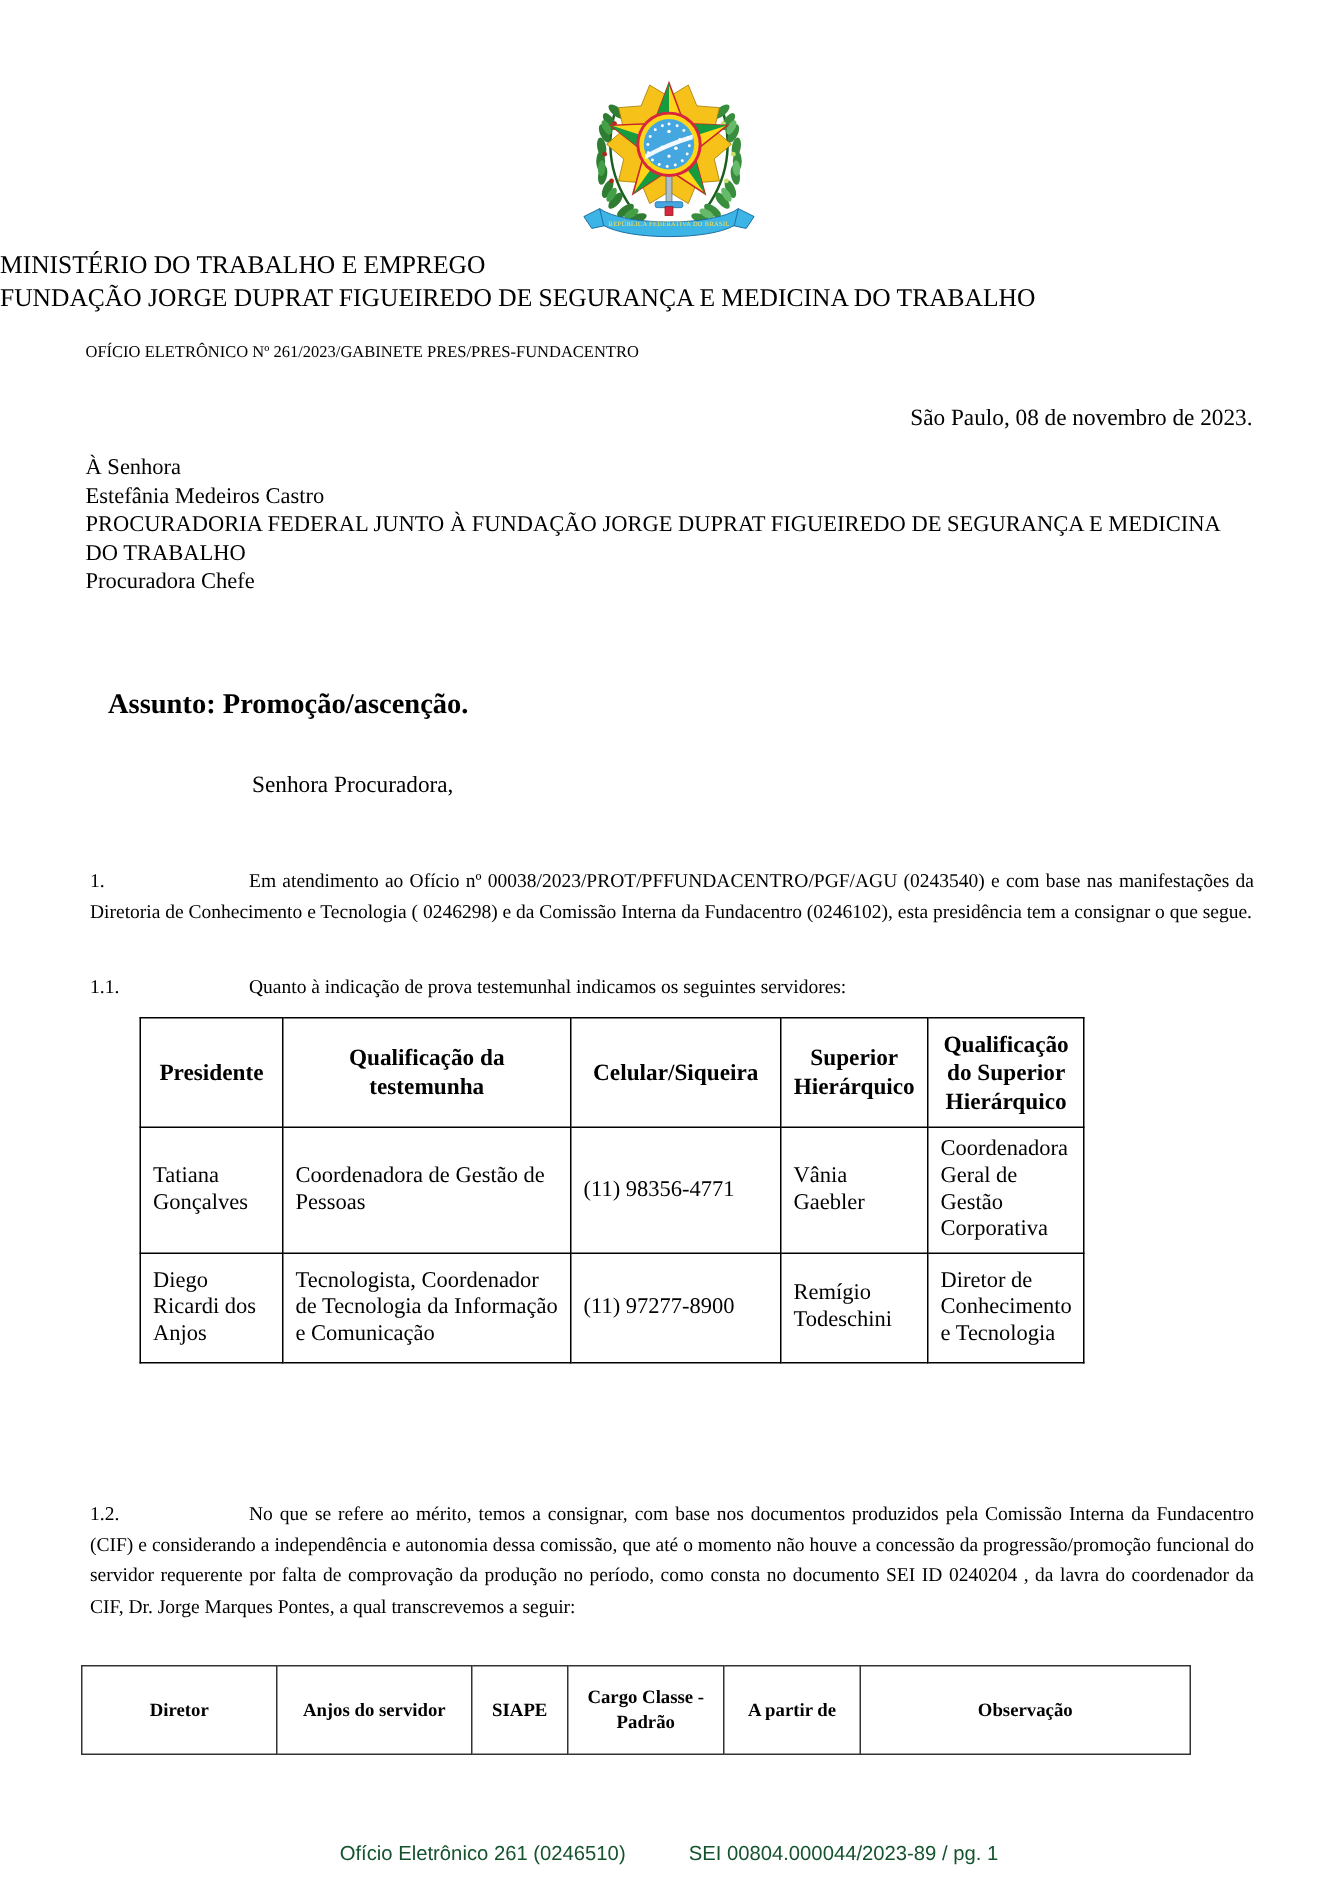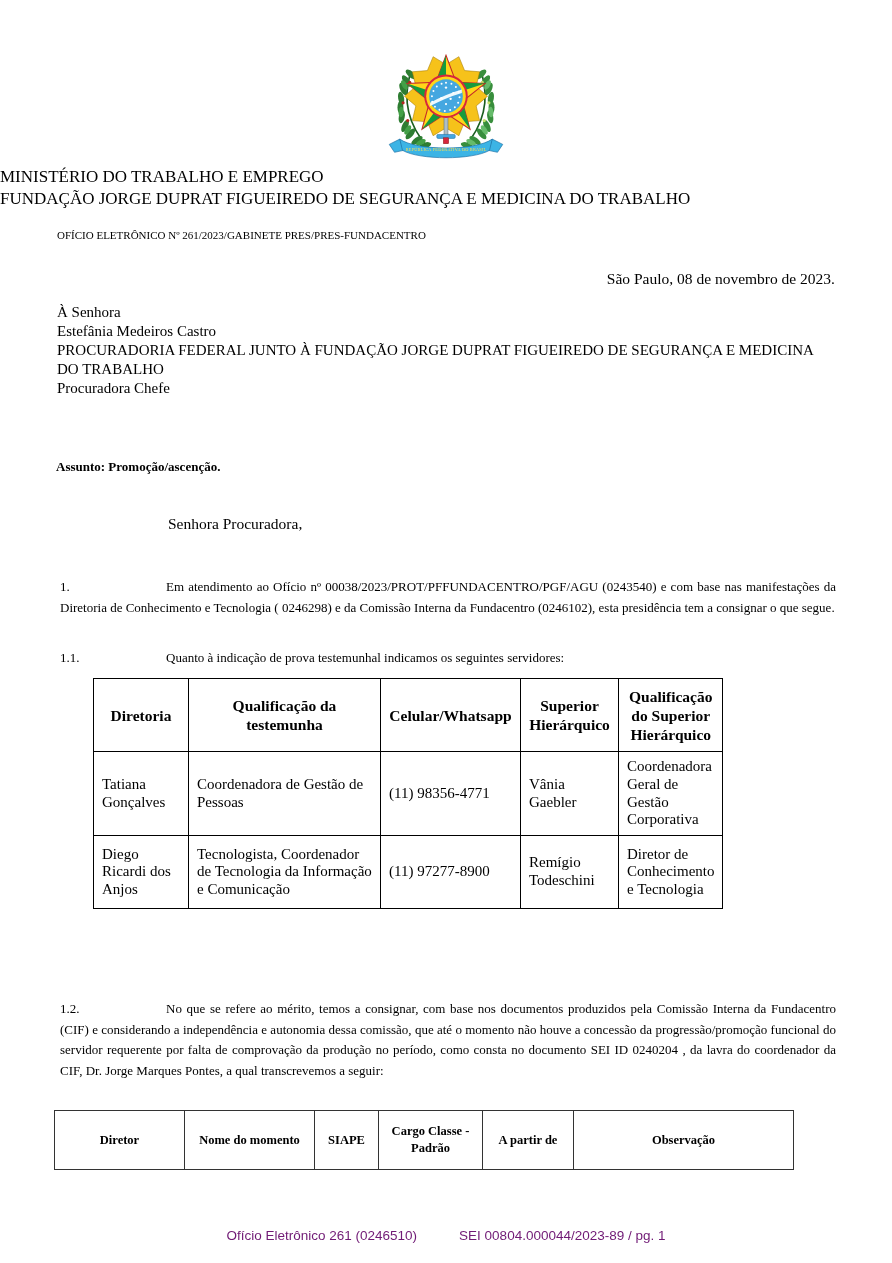--- a/index.html
+++ b/index.html
@@ -6,21 +6,21 @@
   .page {
     position:relative; width:892px; height:1263px; background:#ffffff;
     font-family:"Liberation Serif", serif; color:#000; overflow:hidden;
   }
   .emblem { position:absolute; left:380px; top:40px; width:132px; height:119px; }
   .org-header { position:absolute; top:166px; left:0; width:708px; text-align:left;
     font-size:17px; line-height:22px; }
   .doc-number { position:absolute; top:229px; left:57px; font-size:11px; }
   .dateline { position:absolute; top:270px; right:57px; font-size:15.5px; }
   .recipient { position:absolute; top:303px; left:57px; width:780px; font-size:15px; line-height:19px; }
-  .subject { position:absolute; top:459px; left:56px; font-size:13px; font-weight:bold; }
+  .subject { position:absolute; top:459px; left:72px; font-size:19px; font-weight:bold; }
   .greeting { position:absolute; top:515px; left:60px; font-size:15.5px; text-indent:108px; width:700px; }
   .para { position:absolute; left:60px; width:776px; text-align:justify;
     font-size:13px; line-height:20.6px; }
   .para-1 { top:577px; }
   .para-11 { top:648px; }
   .para-12 { top:999px; }
   .pnum { display:inline-block; width:106px; }
 
   .tbl1 { position:absolute; top:678px; left:93px; border-collapse:collapse; table-layout:fixed; }
   .tbl1 th, .tbl1 td { border:1px solid #000; vertical-align:middle; }
@@ -33,21 +33,21 @@
   .c-sup { width:98px; } .c-qsup { width:97px; }
 
   .tbl2 { position:absolute; top:1110px; left:54px; border-collapse:collapse; table-layout:fixed; }
   .tbl2 th { border:1px solid #333; font-size:12.5px; font-weight:bold; text-align:center;
     vertical-align:middle; height:54px; line-height:17px; padding:2px 4px; }
   .c2-proc { width:130px; } .c2-nome { width:130px; } .c2-siape { width:64px; }
   .c2-cargo { width:104px; } .c2-apartir { width:91px; } .c2-obs { width:220px; }
 
   .footer { position:absolute; top:1228px; left:0; width:892px; display:flex;
     justify-content:center; gap:42px; font-family:"Liberation Sans", sans-serif;
-    font-size:13.5px; color:#701a75; }
+    font-size:13.5px; color:#14532d; }
 </style>
 </head>
 <body>
 
 <div class="page">
 
   <div class="emblem">
     <svg viewBox="0 0 200 180" width="132" height="119">
 
       <path d="M72,162 Q28,112 46,50" fill="none" stroke="#1b5e20" stroke-width="2.5"></path>
@@ -181,23 +181,23 @@
   <table class="tbl1">
     <colgroup>
       <col class="c-test">
         <col class="c-qual">
         <col class="c-cel">
         <col class="c-sup">
         <col class="c-qsup">
     </colgroup>
     <tbody>
         <tr>
-      <th>Diretoria</th>
+      <th>Presidente</th>
       <th>Qualificação da testemunha</th>
-      <th>Celular/Whatsapp</th>
+      <th>Celular/Siqueira</th>
       <th>Superior Hierárquico</th>
       <th>Qualificação do Superior Hierárquico</th>
     </tr>
     <tr class="r1">
       <td>Tatiana Gonçalves</td>
       <td>Coordenadora de Gestão de Pessoas</td>
       <td>(11) 98356-4771</td>
       <td>Vânia Gaebler</td>
       <td>Coordenadora Geral de Gestão Corporativa</td>
     </tr>
@@ -218,21 +218,21 @@
       <col class="c2-proc">
         <col class="c2-nome">
         <col class="c2-siape">
         <col class="c2-cargo">
         <col class="c2-apartir">
         <col class="c2-obs">
     </colgroup>
     <tbody>
         <tr>
       <th>Diretor</th>
-      <th>Nome do momento</th>
+      <th>Anjos do servidor</th>
       <th>SIAPE</th>
       <th>Cargo Classe - Padrão</th>
       <th>A partir de</th>
       <th>Observação</th>
     </tr>
   </tbody>
     </table>
 
   <div class="footer">
     <span>Ofício Eletrônico 261 (0246510)</span>

